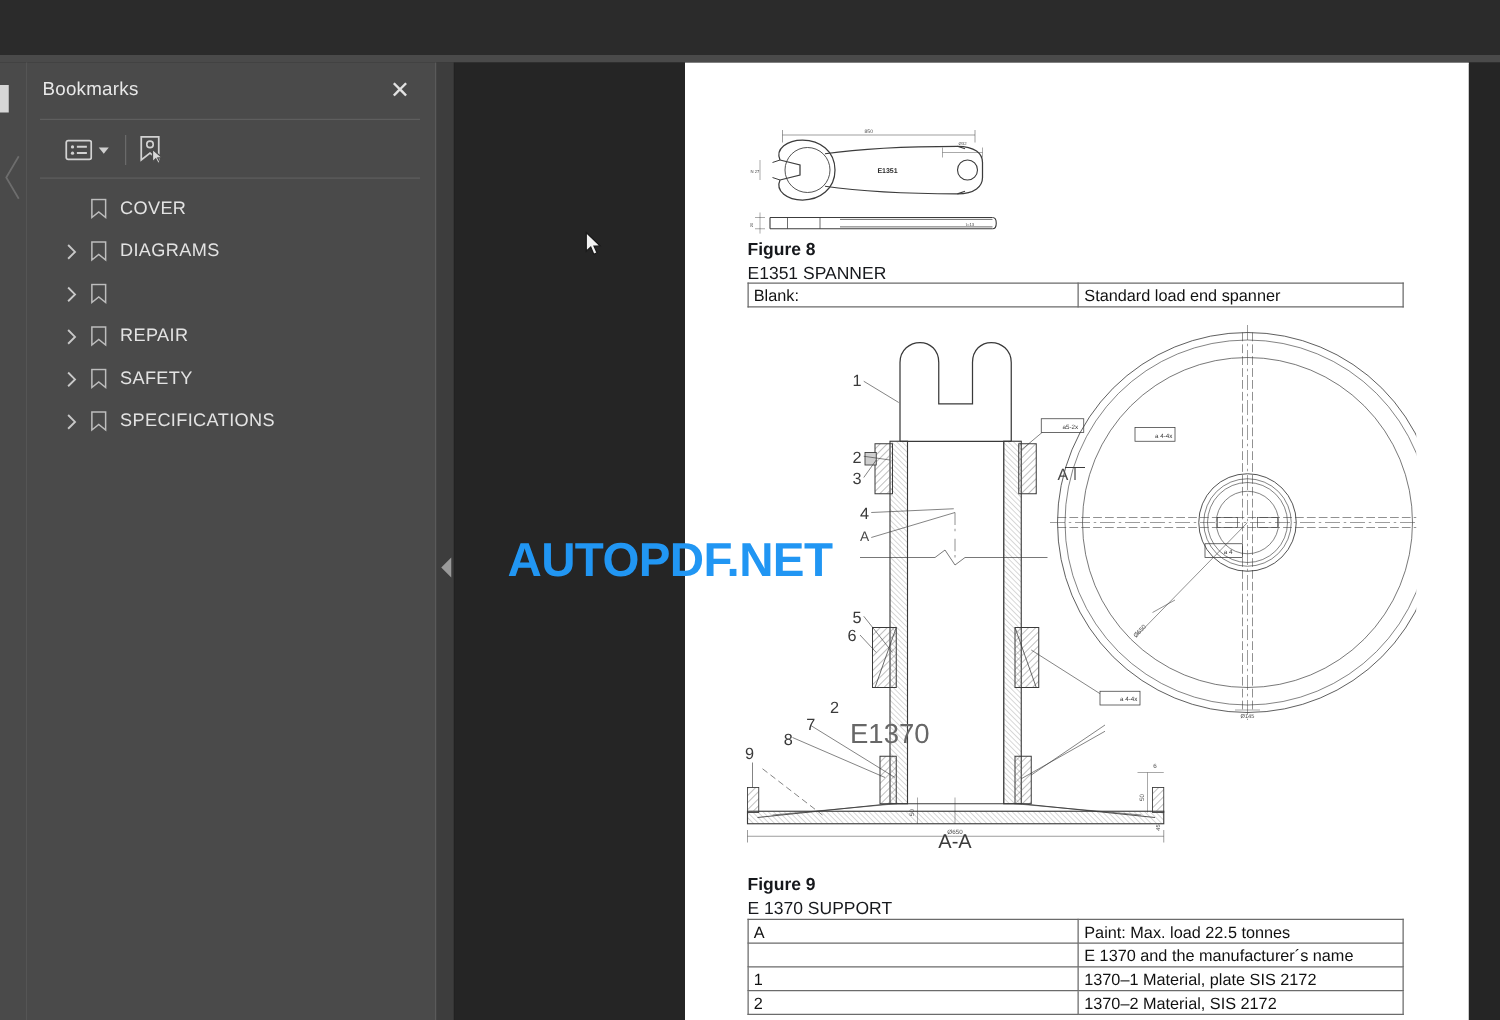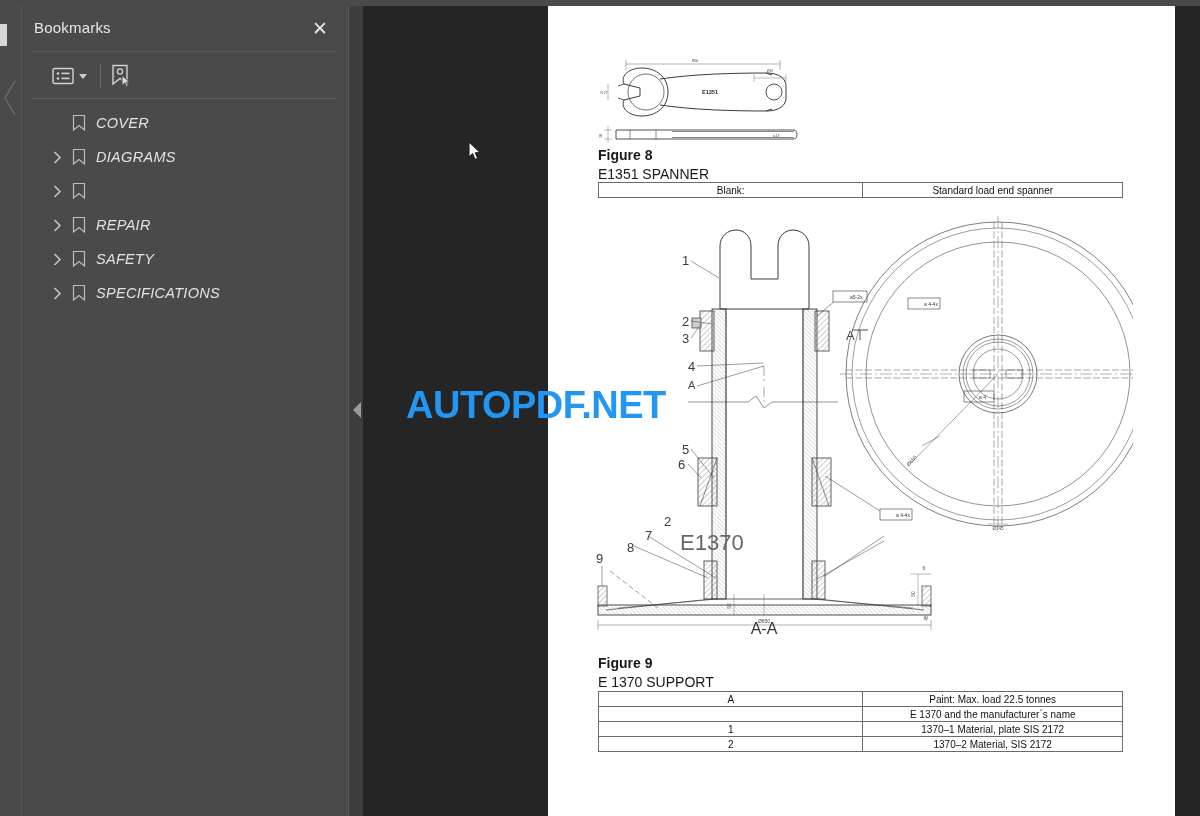--- a/index.html
+++ b/index.html
@@ -2,21 +2,21 @@
 <html><head>
 <meta charset="utf-8">
 <style>
   * { box-sizing: border-box; margin: 0; padding: 0; }
   html, body {
     width: 1200px; height: 816px;
     overflow: hidden;
     background: #2b2b2b;
     font-family: "Liberation Sans", sans-serif;
   }
-  #app { position: relative; width: 1200px; height: 711px; }
+  #app { position: relative; width: 1200px; height: 711px; margin-top: 44px; }
 
   
   .top-strip {
     position: absolute; left: 0; top: 0; width: 1200px; height: 6px;
     background: #4a4a4a;
   }
 
   
   .left-rail {
     position: absolute; left: 0; top: 6px; width: 22px; height: 810px;
@@ -70,21 +70,21 @@
   }
   .caret-dn {
     margin-left: 5px;
     width: 0; height: 0;
     border-left: 4px solid transparent;
     border-right: 4px solid transparent;
     border-top: 5px solid #cfcfcf;
   }
 
   
-  .bm-list { position: absolute; left: 0; top: 100px; width: 326px; font-style: italic; }
+  .bm-list { position: absolute; left: 0; top: 100px; width: 326px; }
   .bm-row {
     position: relative; height: 34px;
     display: flex; align-items: center;
     cursor: pointer;
   }
   .bm-arrow {
     position: absolute; left: 28px; top: 50%;
     transform: translateY(-50%);
     width: 14px; height: 14px;
     display: flex; align-items: center; justify-content: center;
@@ -145,21 +145,21 @@
   
   .pg-inner { position: absolute; left: 0; top: 0; width: 627px; height: 810px; }
 
   .fig-caption { position: absolute; font-size: 14px; color: #16181c; line-height: 1.35; }
   .fig-caption b { font-weight: bold; }
 
   
   .doc-table {
     position: absolute;
     border-collapse: collapse;
-    font-size: 10px; color: #111; text-align: center;
+    font-size: 13px; color: #111;
   }
   .doc-table td {
     border: 1px solid #6b6b6b;
     padding: 1.5px 4px;
     height: 14px;
     vertical-align: middle;
   }
 
   
   .watermark {

